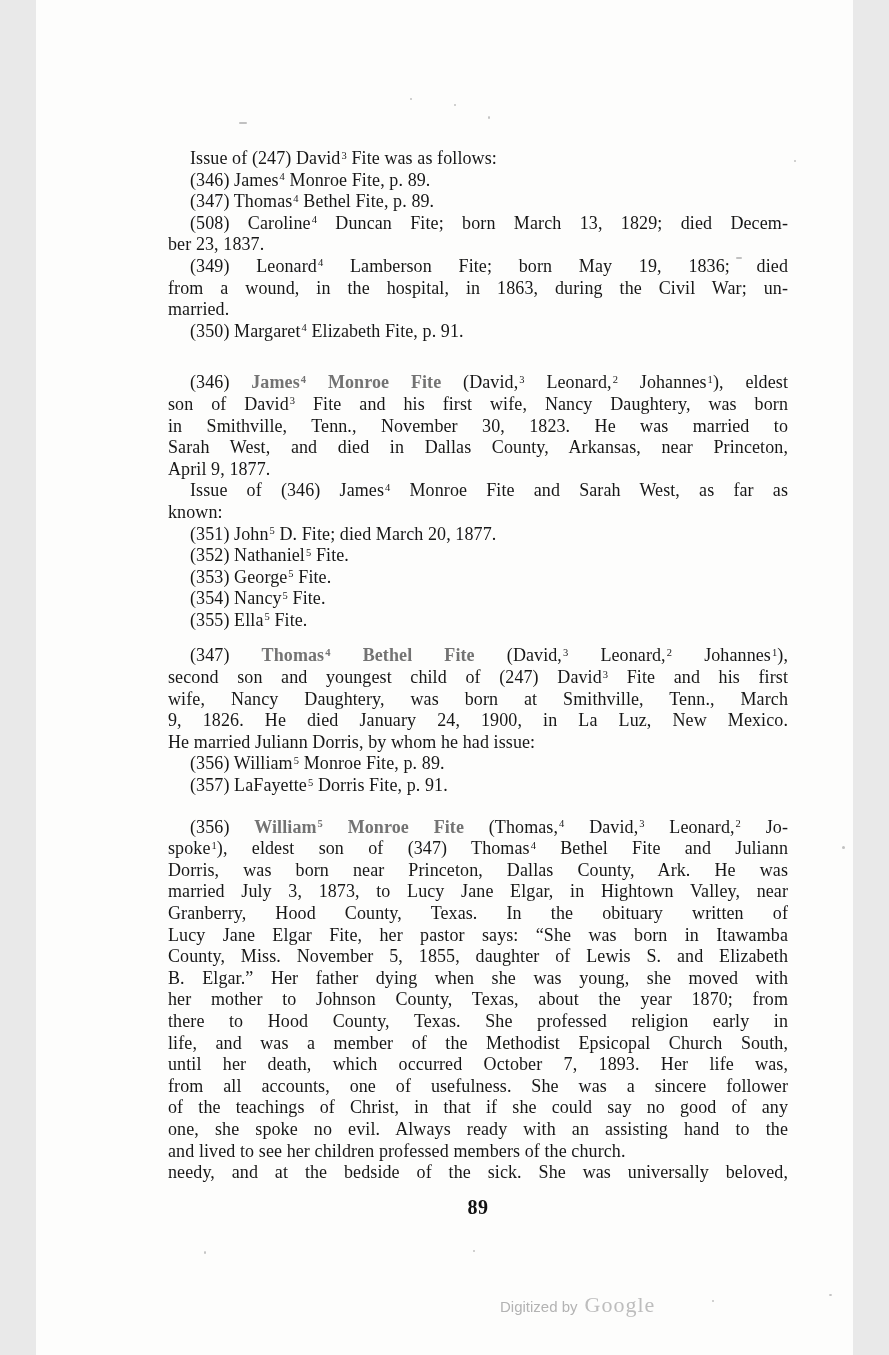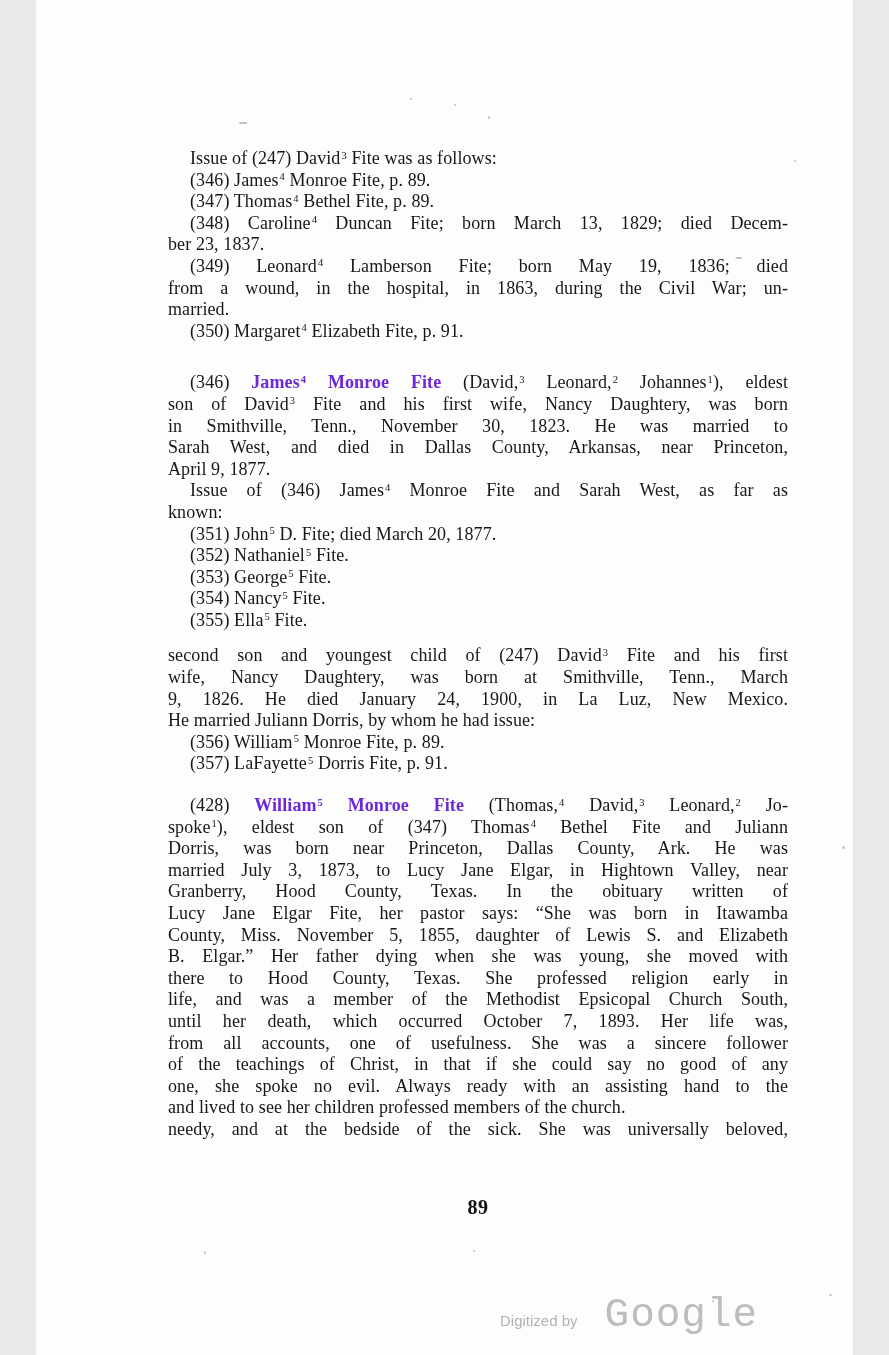--- a/index.html
+++ b/index.html
@@ -35,21 +35,21 @@
   .line {
     text-align: left;
     white-space: normal;
   }
   .line.indent { text-indent: 22px; }
   .line.fill {
     text-align: justify;
     text-align-last: justify;
     text-justify: inter-word;
   }
-  .b { font-weight: 700; color: #6d28d9; }
+  .b { font-weight: 700; color: #737373; }
   .s {
     font-size: 10.5px;
     line-height: 0;
     position: relative;
     top: -5.5px;
     margin-left: 1px;
   }
   .page-number {
     position: absolute;
     left: 132px;
@@ -69,25 +69,24 @@
     align-items: baseline;
     gap: 7px;
     user-select: none;
   }
   .wm-small {
     font-family: "Liberation Sans", "DejaVu Sans", sans-serif;
     font-size: 15px;
     color: #b3b3b3;
   }
   .wm-logo {
-    font-family: Liberation Mono, monospace;
-    font-size: 41px;
+    font-family: Liberation Serif, serif;
+    font-size: 22px;
     color: #bdbdbd;
     letter-spacing: 1px;
-    margin-left: 20px;
   }
   .speck {
     position: absolute;
     background: #8f8f8f;
     opacity: 0.55;
     border-radius: 50%;
   }
   .speck.dash { border-radius: 1px; height: 2px; }
 </style>
 </head>
@@ -99,21 +98,21 @@
         <div class="paragraph">
           <div class="line indent"><span>Issue of (247) David</span><span class="s">3</span><span> Fite was as follows:</span></div>
         </div>
         <div class="paragraph">
           <div class="line indent"><span>(346) James</span><span class="s">4</span><span> Monroe Fite, p.  89.</span></div>
         </div>
         <div class="paragraph">
           <div class="line indent"><span>(347) Thomas</span><span class="s">4</span><span> Bethel Fite, p. 89.</span></div>
         </div>
         <div class="paragraph">
-          <div class="line indent fill"><span>(348) Caroline</span><span class="s">4</span><span> Duncan Fite; born March 13, 1829; died Decem-</span></div>
+          <div class="line indent fill"><span>(508) Caroline</span><span class="s">4</span><span> Duncan Fite; born March 13, 1829; died Decem-</span></div>
           <div class="line"><span>ber 23, 1837.</span></div>
         </div>
         <div class="paragraph">
           <div class="line indent fill"><span>(349) Leonard</span><span class="s">4</span><span> Lamberson Fite; born May 19, 1836; died</span></div>
           <div class="line fill"><span>from a wound, in the hospital, in 1863, during the Civil War; un-</span></div>
           <div class="line"><span>married.</span></div>
         </div>
         <div class="paragraph">
           <div class="line indent"><span>(350) Margaret</span><span class="s">4</span><span> Elizabeth Fite, p. 91.</span></div>
         </div>
@@ -141,42 +140,44 @@
         </div>
         <div class="paragraph">
           <div class="line indent"><span>(354) Nancy</span><span class="s">5</span><span> Fite.</span></div>
         </div>
         <div class="paragraph">
           <div class="line indent"><span>(355) Ella</span><span class="s">5</span><span> Fite.</span></div>
         </div>
       </div>
       <div class="section sec-3">
         <div class="paragraph">
+          <div class="line indent fill"><span>(347) </span><span class="b">Thomas</span><span class="b s">4</span><span class="b"> Bethel Fite</span><span> (David,</span><span class="s">3</span><span> Leonard,</span><span class="s">2</span><span> Johannes</span><span class="s">1</span><span>),</span></div>
           <div class="line fill"><span>second son and youngest child of (247) David</span><span class="s">3</span><span> Fite and his first</span></div>
           <div class="line fill"><span>wife, Nancy Daughtery, was born at Smithville, Tenn., March</span></div>
           <div class="line fill"><span>9, 1826.  He died January 24, 1900, in La Luz, New Mexico.</span></div>
           <div class="line"><span>He married Juliann Dorris, by whom he had issue:</span></div>
         </div>
         <div class="paragraph">
           <div class="line indent"><span>(356) William</span><span class="s">5</span><span> Monroe Fite, p. 89.</span></div>
         </div>
         <div class="paragraph">
           <div class="line indent"><span>(357) LaFayette</span><span class="s">5</span><span> Dorris Fite, p. 91.</span></div>
         </div>
       </div>
       <div class="section sec-4">
         <div class="paragraph">
-          <div class="line indent fill"><span>(428) </span><span class="b">William</span><span class="b s">5</span><span class="b"> Monroe Fite</span><span> (Thomas,</span><span class="s">4</span><span> David,</span><span class="s">3</span><span> Leonard,</span><span class="s">2</span><span> Jo-</span></div>
+          <div class="line indent fill"><span>(356) </span><span class="b">William</span><span class="b s">5</span><span class="b"> Monroe Fite</span><span> (Thomas,</span><span class="s">4</span><span> David,</span><span class="s">3</span><span> Leonard,</span><span class="s">2</span><span> Jo-</span></div>
           <div class="line fill"><span>spoke</span><span class="s">1</span><span>), eldest son of (347) Thomas</span><span class="s">4</span><span> Bethel Fite and Juliann</span></div>
           <div class="line fill"><span>Dorris, was born near Princeton, Dallas County, Ark.  He was</span></div>
           <div class="line fill"><span>married July 3, 1873, to Lucy Jane Elgar, in Hightown Valley, near</span></div>
           <div class="line fill"><span>Granberry, Hood County, Texas.  In the obituary written of</span></div>
           <div class="line fill"><span>Lucy Jane Elgar Fite, her pastor says: “She was born in Itawamba</span></div>
           <div class="line fill"><span>County, Miss.  November 5, 1855, daughter of Lewis S. and Elizabeth</span></div>
           <div class="line fill"><span>B. Elgar.”  Her father dying when she was young, she moved with</span></div>
+          <div class="line fill"><span>her mother to Johnson County, Texas, about the year 1870; from</span></div>
           <div class="line fill"><span>there to Hood County, Texas.  She professed religion early in</span></div>
           <div class="line fill"><span>life, and was a member of the Methodist Epsicopal Church South,</span></div>
           <div class="line fill"><span>until her death, which occurred October 7, 1893.  Her life was,</span></div>
           <div class="line fill"><span>from all accounts, one of usefulness.  She was a sincere follower</span></div>
           <div class="line fill"><span>of the teachings of Christ, in that if she could say no good of any</span></div>
           <div class="line fill"><span>one, she spoke no evil.  Always ready with an assisting hand to the</span></div>
           <div class="line"><span>and lived to see her children professed members of the church.</span></div>
           <div class="line fill"><span>needy, and at the bedside of the sick.  She was universally beloved,</span></div>
         </div>
       </div>

